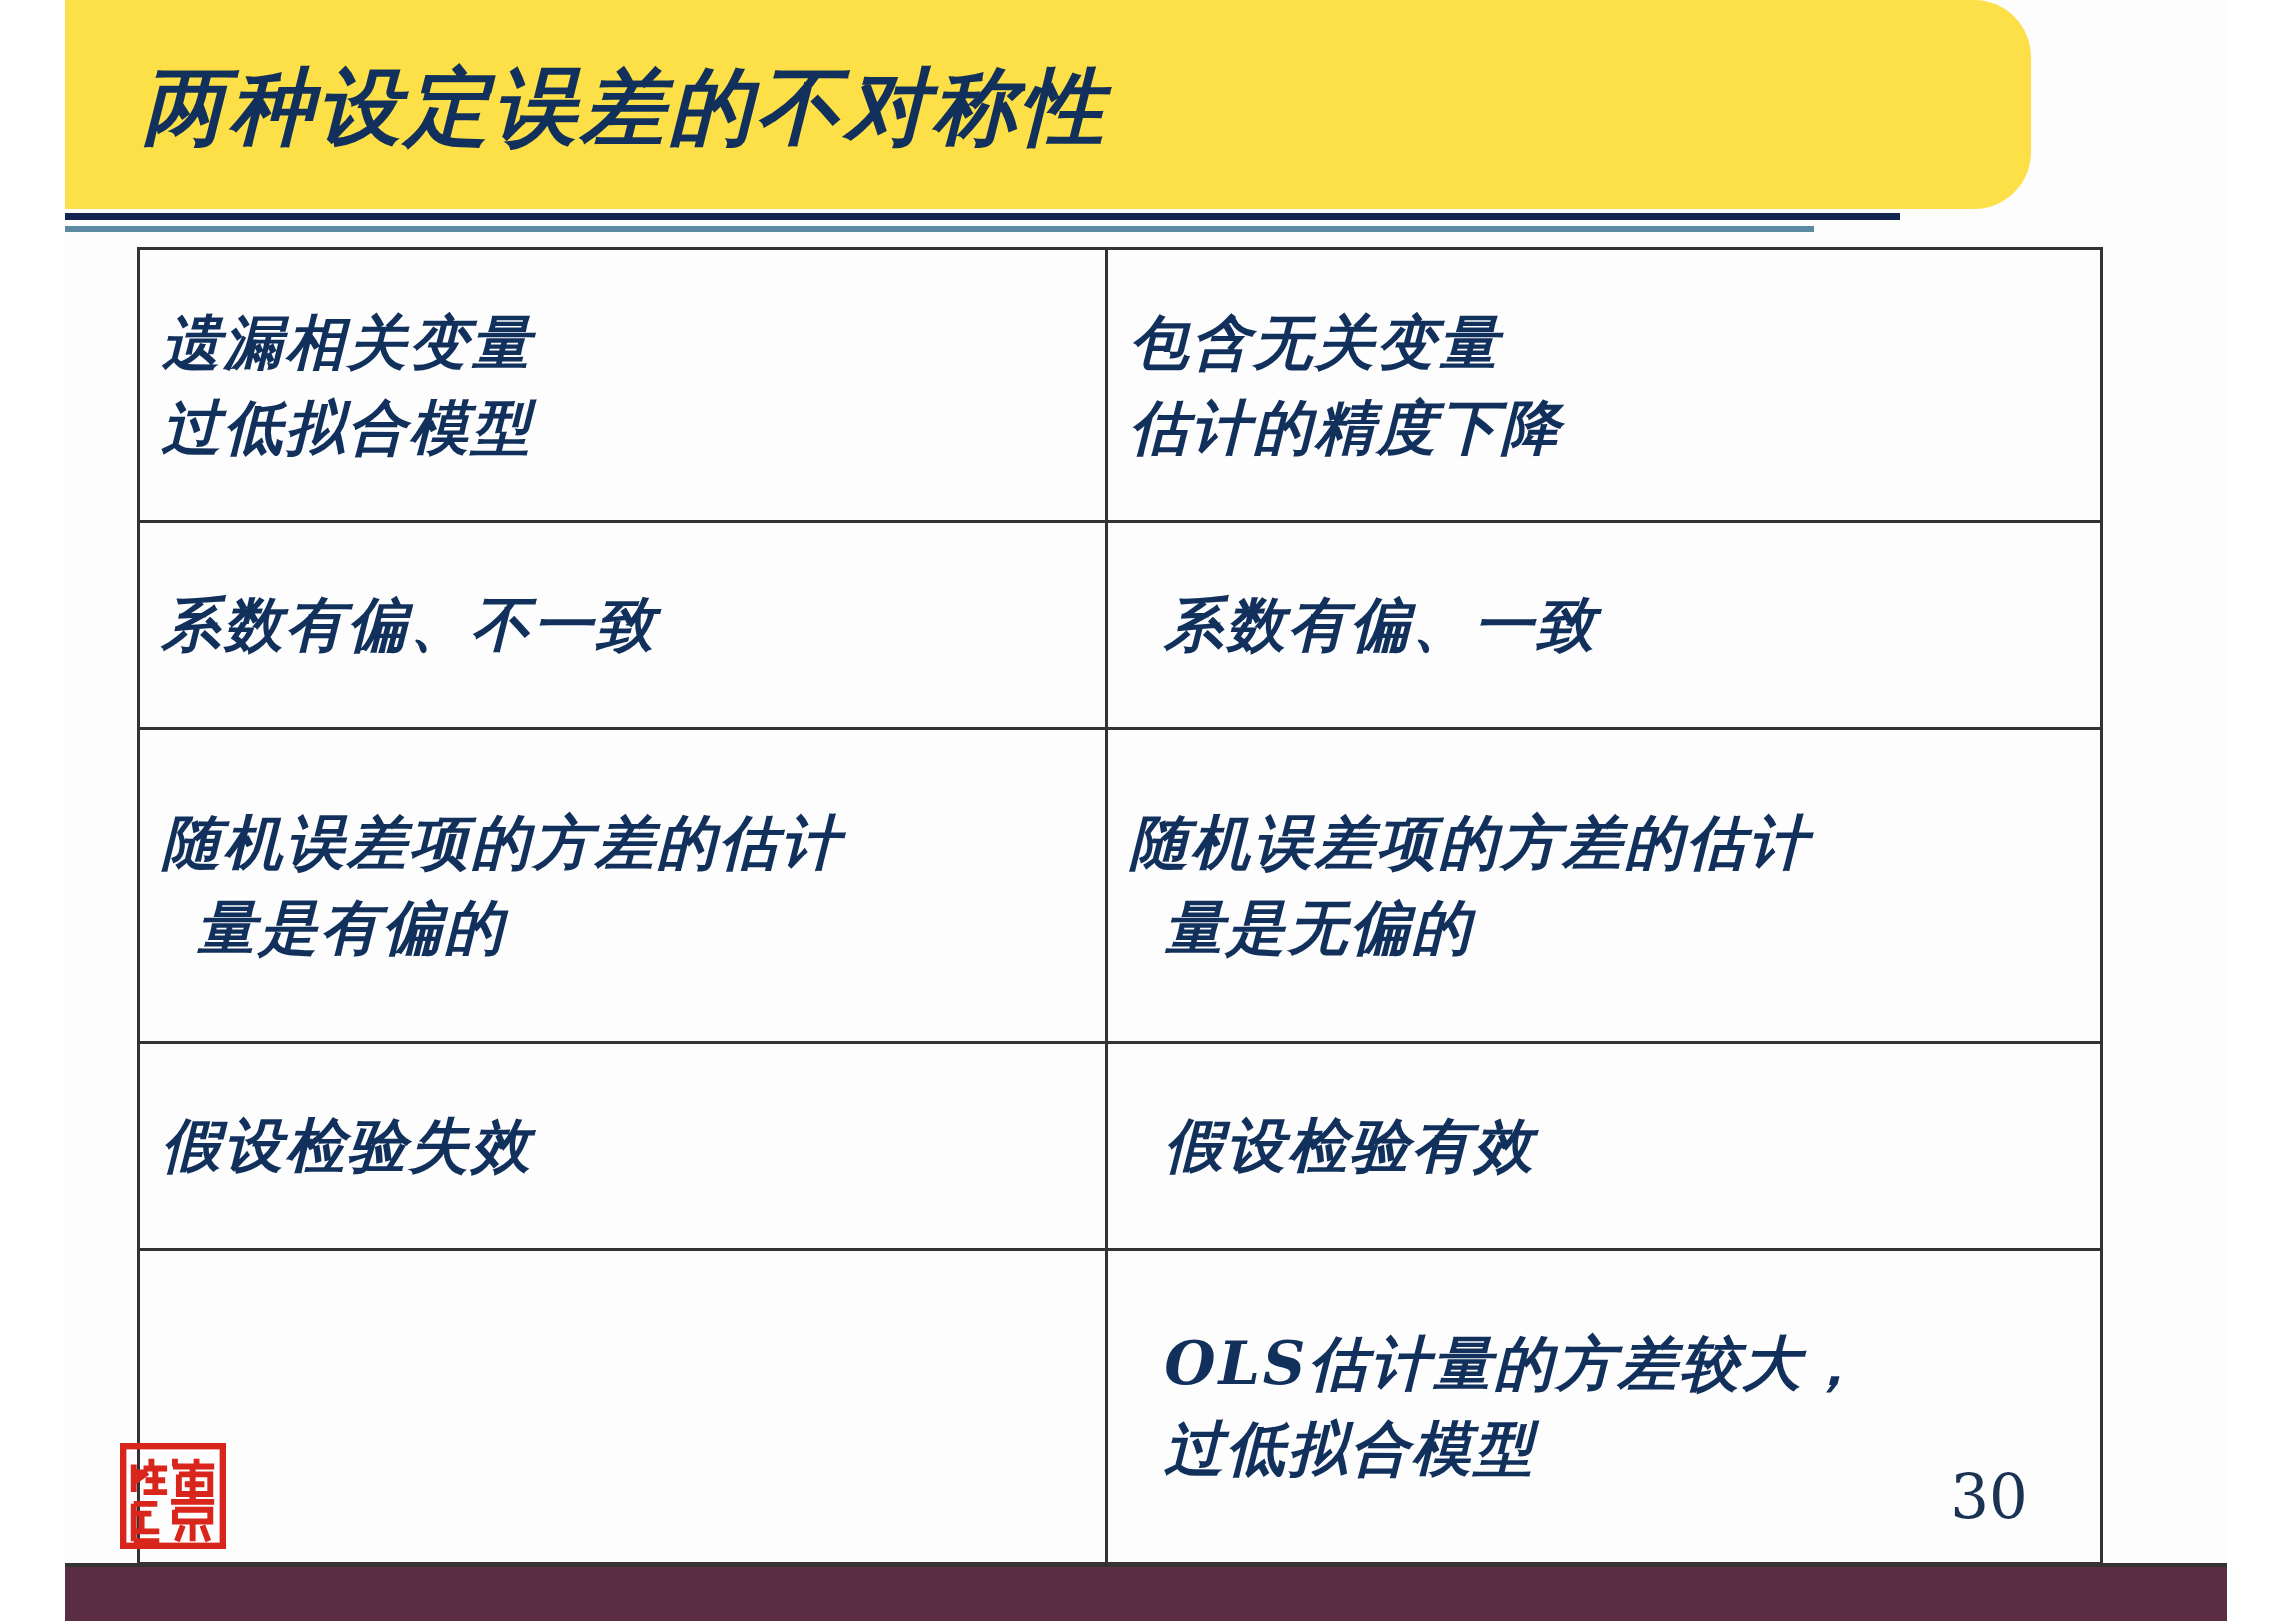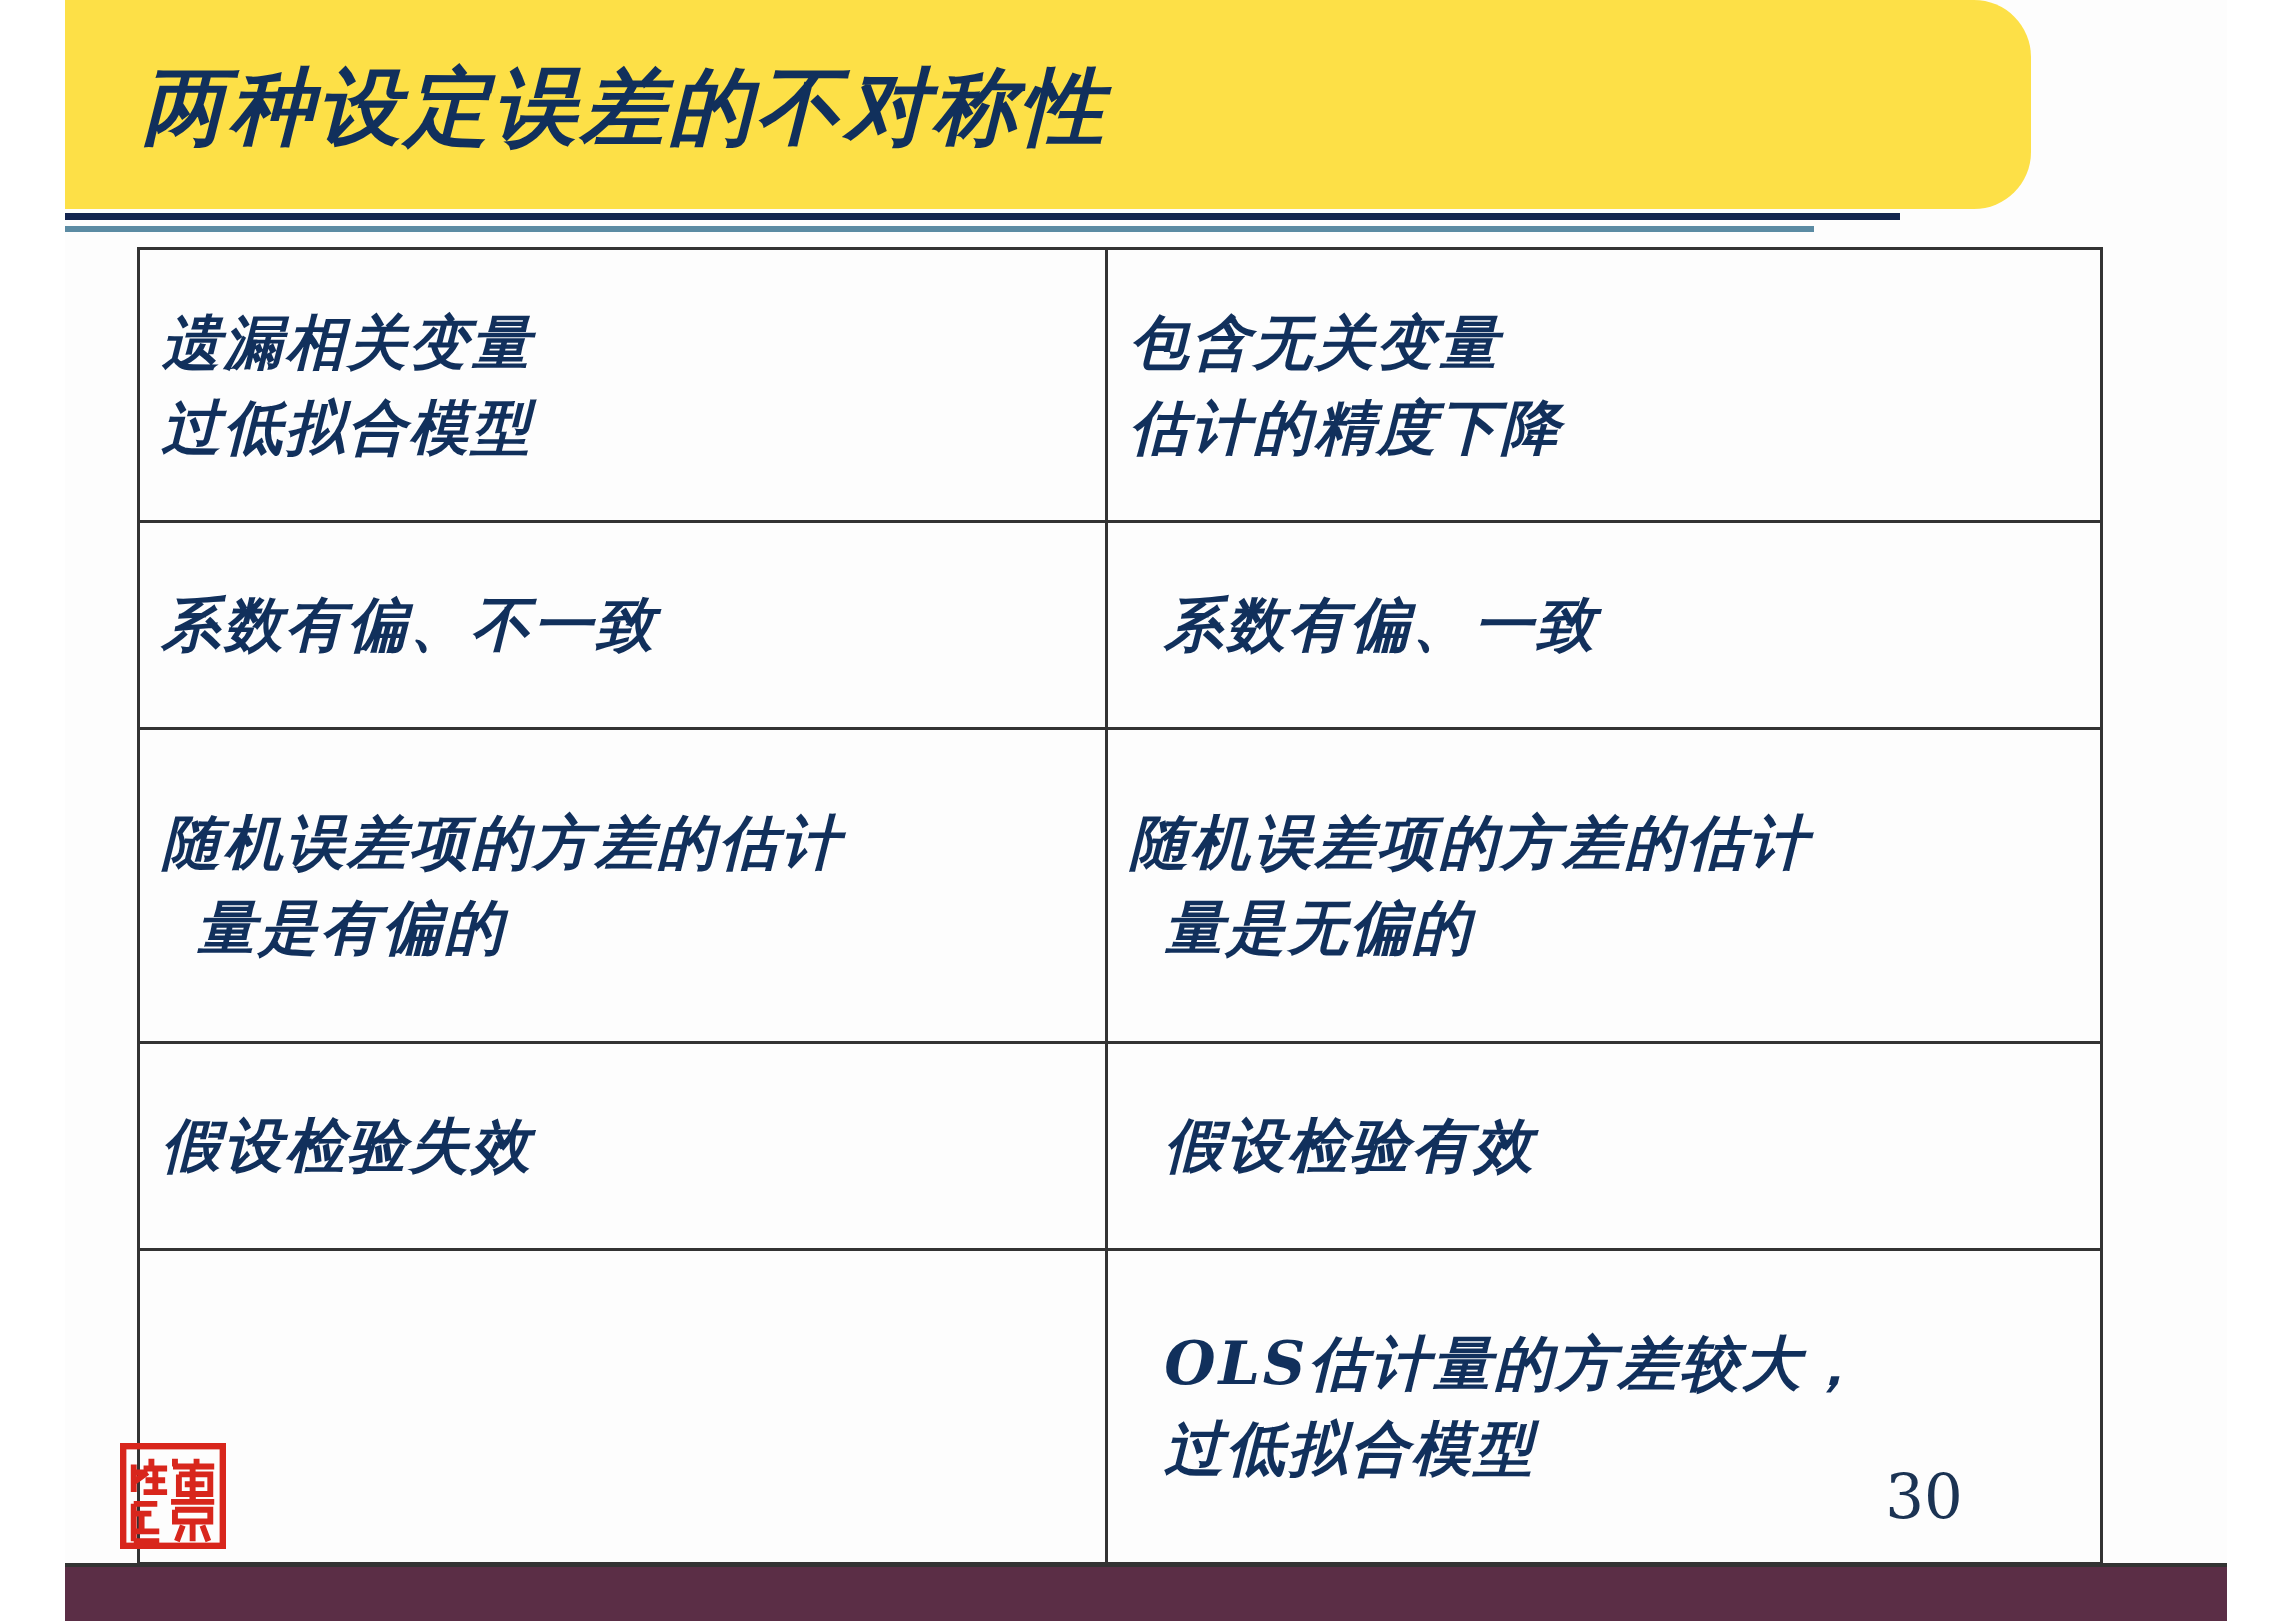--- a/index.html
+++ b/index.html
@@ -106,21 +106,21 @@
     position: absolute;
     left: 120px;
     top: 1443px;
     width: 106px;
     height: 106px;
   }
   #seal-stamp svg { display: block; }
   
   #page-number {
     position: absolute;
-    left: 1865px;
+    left: 1930px;
     top: 1462px;
     width: 118px;
     text-align: center;
     color: #1b3353;
     font-family: "DejaVu Serif", "Liberation Serif", serif;
     font-size: 61px;
     line-height: 69px;
   }
   
   #footer-bar {

